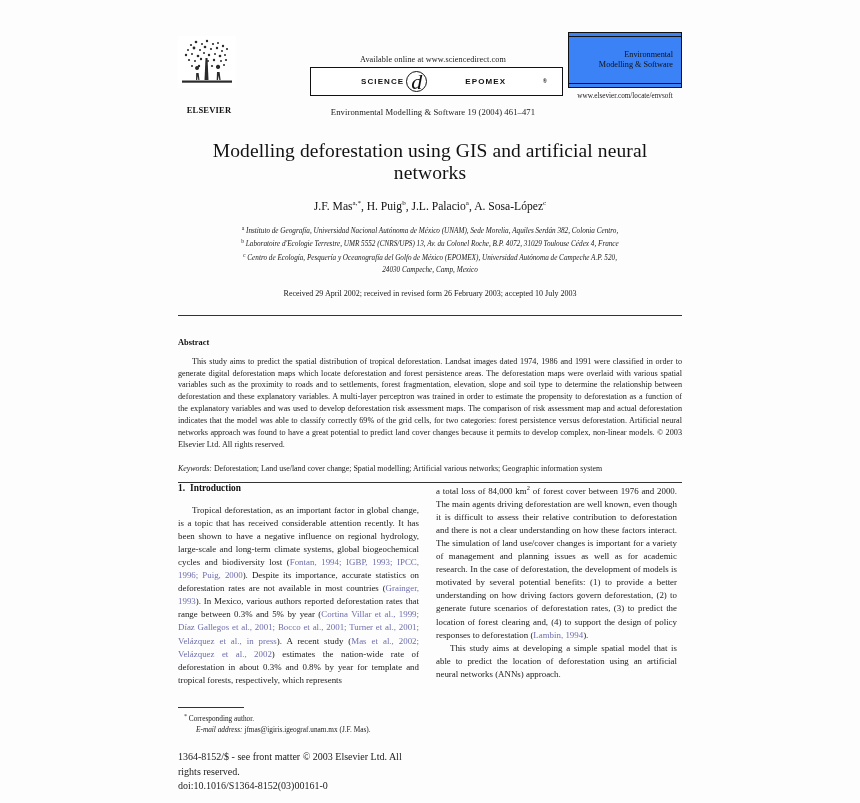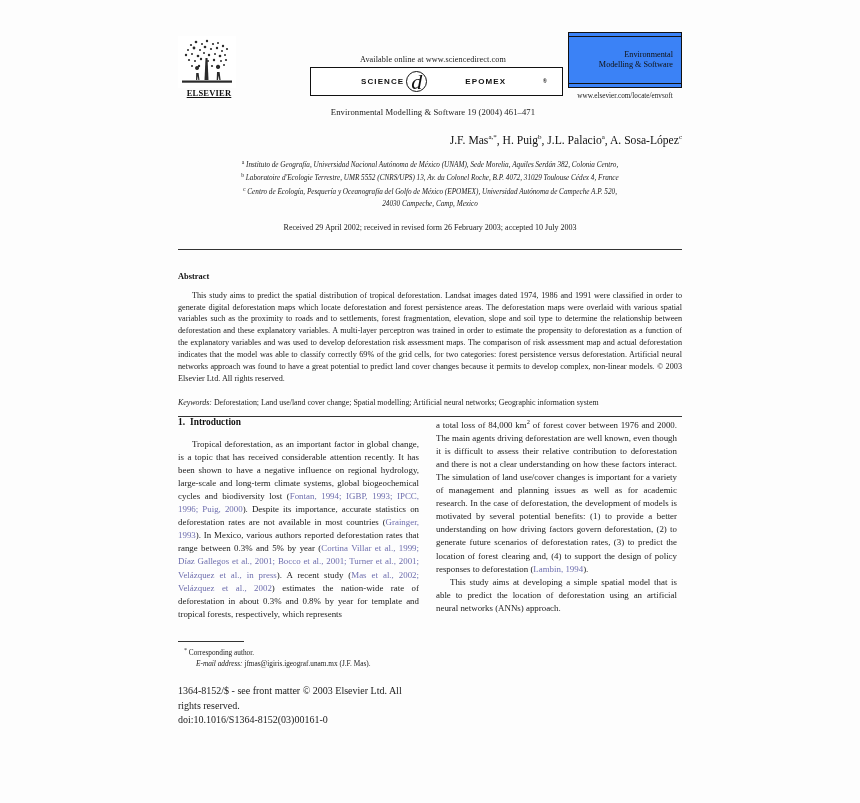--- a/index.html
+++ b/index.html
@@ -45,23 +45,22 @@
     position: relative;
     overflow: hidden;
     background: #ffffff;
   }
   .elsevier-mark svg { display: block; }
   .elsevier-word {
     font-family: "Liberation Serif", serif;
     font-size: 8.5px;
     letter-spacing: 0.2px;
     color: #111;
-    margin-top: 0;
+    margin-top: 17px;
     font-weight: 600;
-    text-decoration: underline;
   }
 
   .sd-block {
     position: absolute;
     left: 132px;
     top: 4px;
     width: 246px;
     text-align: center;
     margin-top: 21px;
   }
@@ -166,21 +165,21 @@
   
   .title {
     text-align: center;
     font-size: 19.5px;
     font-weight: 400;
     margin: 22px 0 0 0;
     letter-spacing: 0.1px;
     color: #111;
   }
   .authors {
-    text-align: right;
+    text-align: center;
     font-size: 11.6px;
     margin-top: 15px;
     color: #111;
   }
   .authors sup { font-size: 7px; }
   .affil {
     text-align: center;
     font-style: italic;
     font-size: 7.2px;
     line-height: 1.55;
@@ -364,20 +363,21 @@
         <div class="jbox">
           <div class="jbox-title">
             <span>Environmental</span><br>
             <span>Modelling &amp; Software</span>
           </div>
         </div>
         <div class="jbox-url">www.elsevier.com/locate/envsoft</div>
       </div>
     </div>
 
+    <h1 class="title">Modelling deforestation using GIS and artificial neural networks</h1>
 
     <div class="authors">
       <span><span>J.F. Mas</span><sup>a,*</sup></span>,
       <span><span>H. Puig</span><sup>b</sup></span>,
       <span><span>J.L. Palacio</span><sup>a</sup></span>,
       <span><span>A. Sosa-López</span><sup>c</sup></span>
     </div>
 
     <div class="affil">
       <span class="line"><sup>a</sup> <span>Instituto de Geografía, Universidad Nacional Autónoma de México (UNAM), Sede Morelia, Aquiles Serdán 382, Colonia Centro,</span></span>
@@ -388,21 +388,21 @@
 
     <div class="received">Received 29 April 2002; received in revised form 26 February 2003; accepted 10 July 2003</div>
 
     <hr class="rule">
 
     <div class="abs-head">Abstract</div>
     <div class="abs-body">This study aims to predict the spatial distribution of tropical deforestation. Landsat images dated 1974, 1986 and 1991 were classified in order to generate digital deforestation maps which locate deforestation and forest persistence areas. The deforestation maps were overlaid with various spatial variables such as the proximity to roads and to settlements, forest fragmentation, elevation, slope and soil type to determine the relationship between deforestation and these explanatory variables. A multi-layer perceptron was trained in order to estimate the propensity to deforestation as a function of the explanatory variables and was used to develop deforestation risk assessment maps. The comparison of risk assessment map and actual deforestation indicates that the model was able to classify correctly 69% of the grid cells, for two categories: forest persistence versus deforestation. Artificial neural networks approach was found to have a great potential to predict land cover changes because it permits to develop complex, non-linear models. © 2003 Elsevier Ltd. All rights reserved.</div>
 
     <div class="keywords">
       <i>Keywords:</i>
-      <span>Deforestation; Land use/land cover change; Spatial modelling; Artificial neural networks; Geographic information system</span>
+      <span>Deforestation; Land use/land cover change; Spatial modelling; Artificial various networks; Geographic information system</span>
     </div>
 
     <hr class="rule-thick">
 
     <div class="cols">
 
       <div class="col">
         <div class="sec-head">
           <span class="num">1.</span><span>Introduction</span>
         </div>

